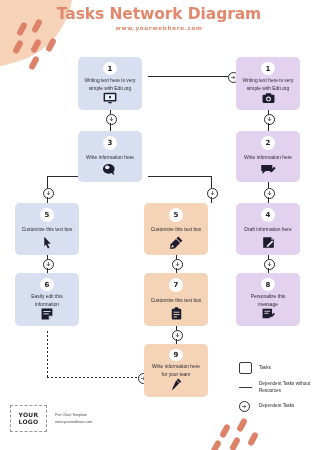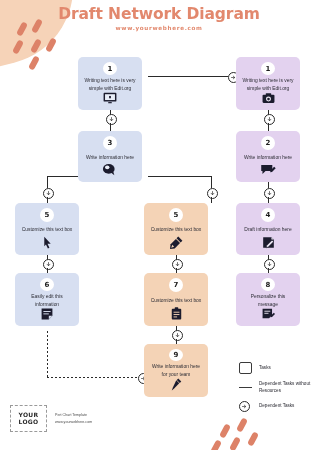--- a/index.html
+++ b/index.html
@@ -121,21 +121,21 @@
   <div class="dash" style="left:31px;top:56px;"></div>
 
   <div class="dash" style="left:222px;top:424px;"></div>
   <div class="dash" style="left:239px;top:418px;"></div>
   <div class="dash" style="left:213px;top:440px;"></div>
   <div class="dash" style="left:232px;top:437px;"></div>
   <div class="dash" style="left:250px;top:432px;"></div>
   <div class="dash" style="left:244px;top:450px;"></div>
 
   <div class="header">
-    <div class="title">Draft Network Diagram</div>
+    <div class="title">Tasks Network Diagram</div>
     <div class="subtitle">www.yourwebhere.com</div>
   </div>
 
   <div class="conn hline" style="left:148px;top:76px;width:80px;"></div>
   <div class="arrow-circle" style="left:228px;top:71.5px;">
     <svg width="5" height="5" viewBox="0 0 10 10">
         <path d="M1 5h6M4.5 2.2L7.6 5 4.5 7.8" stroke="#2a2a2a" stroke-width="1.3" fill="none" stroke-linecap="round" stroke-linejoin="round"></path>
       </svg>
   </div>
 

